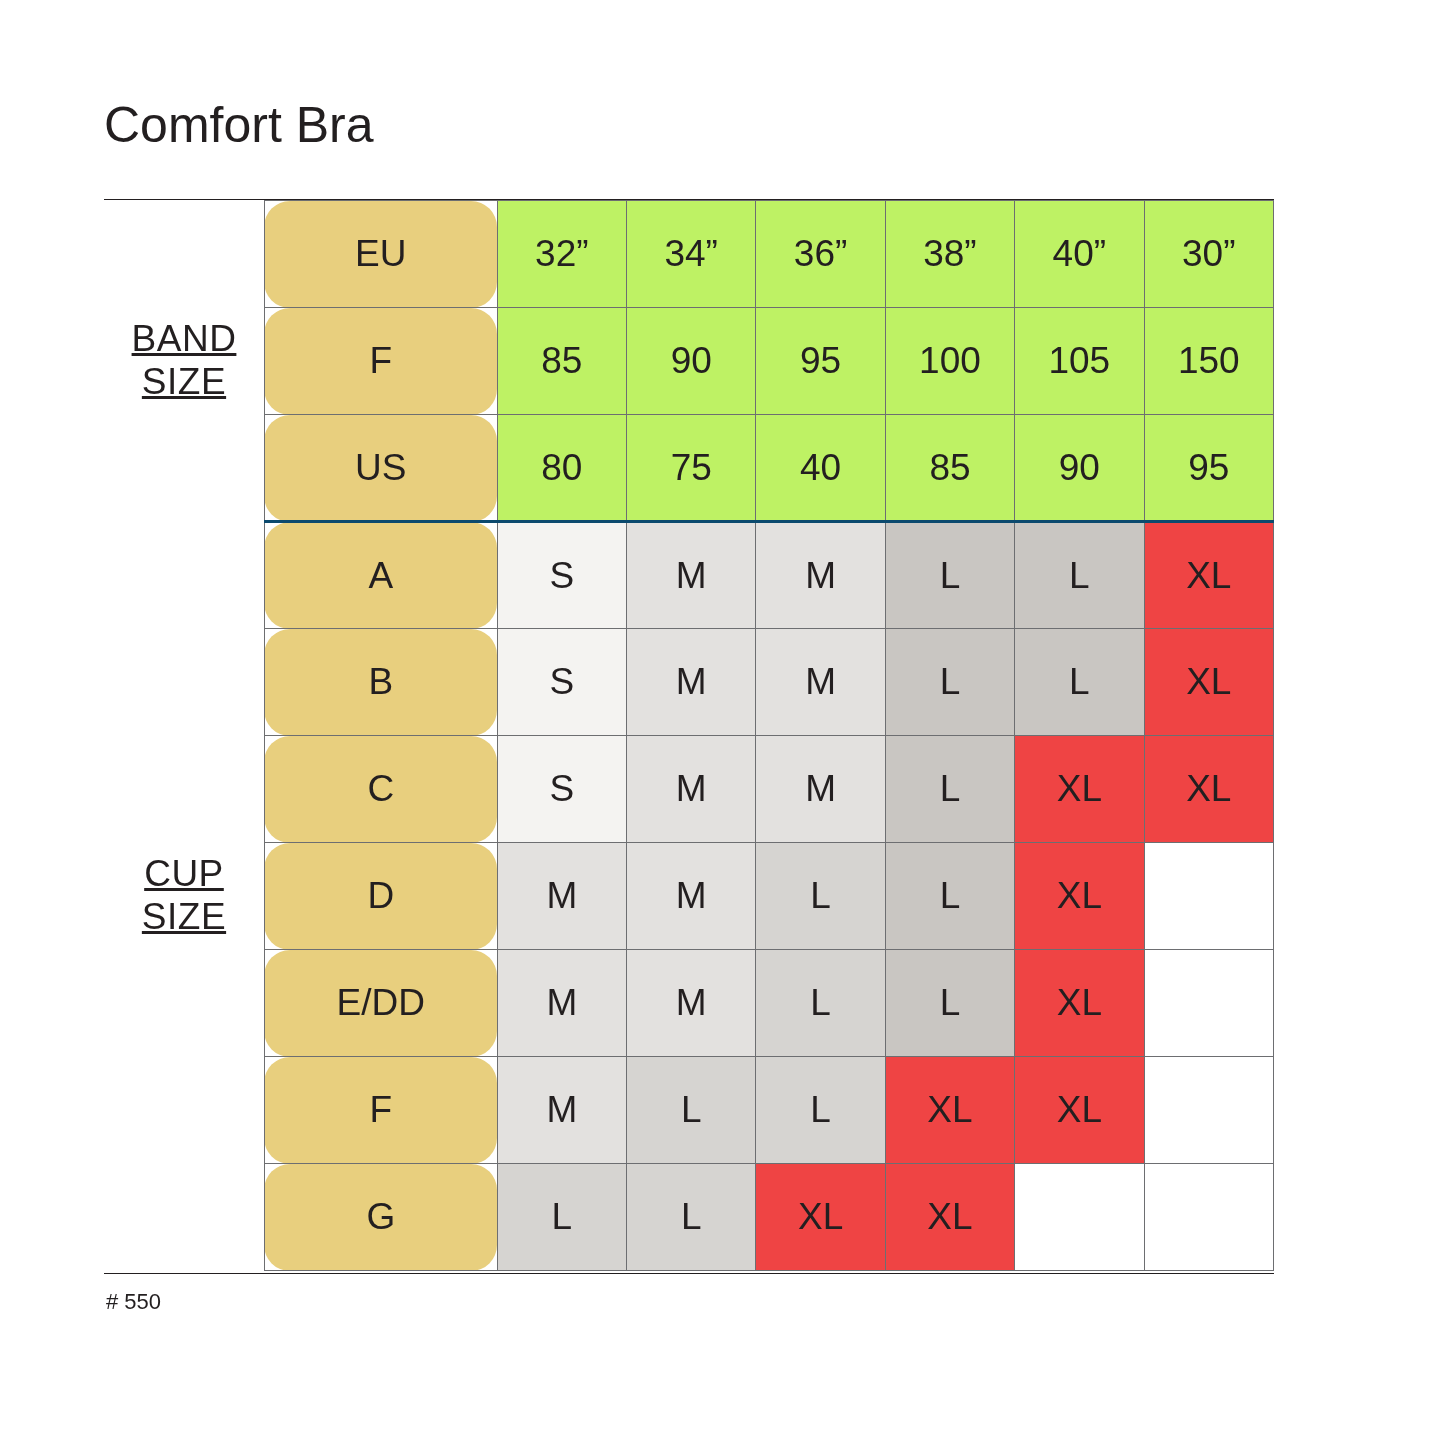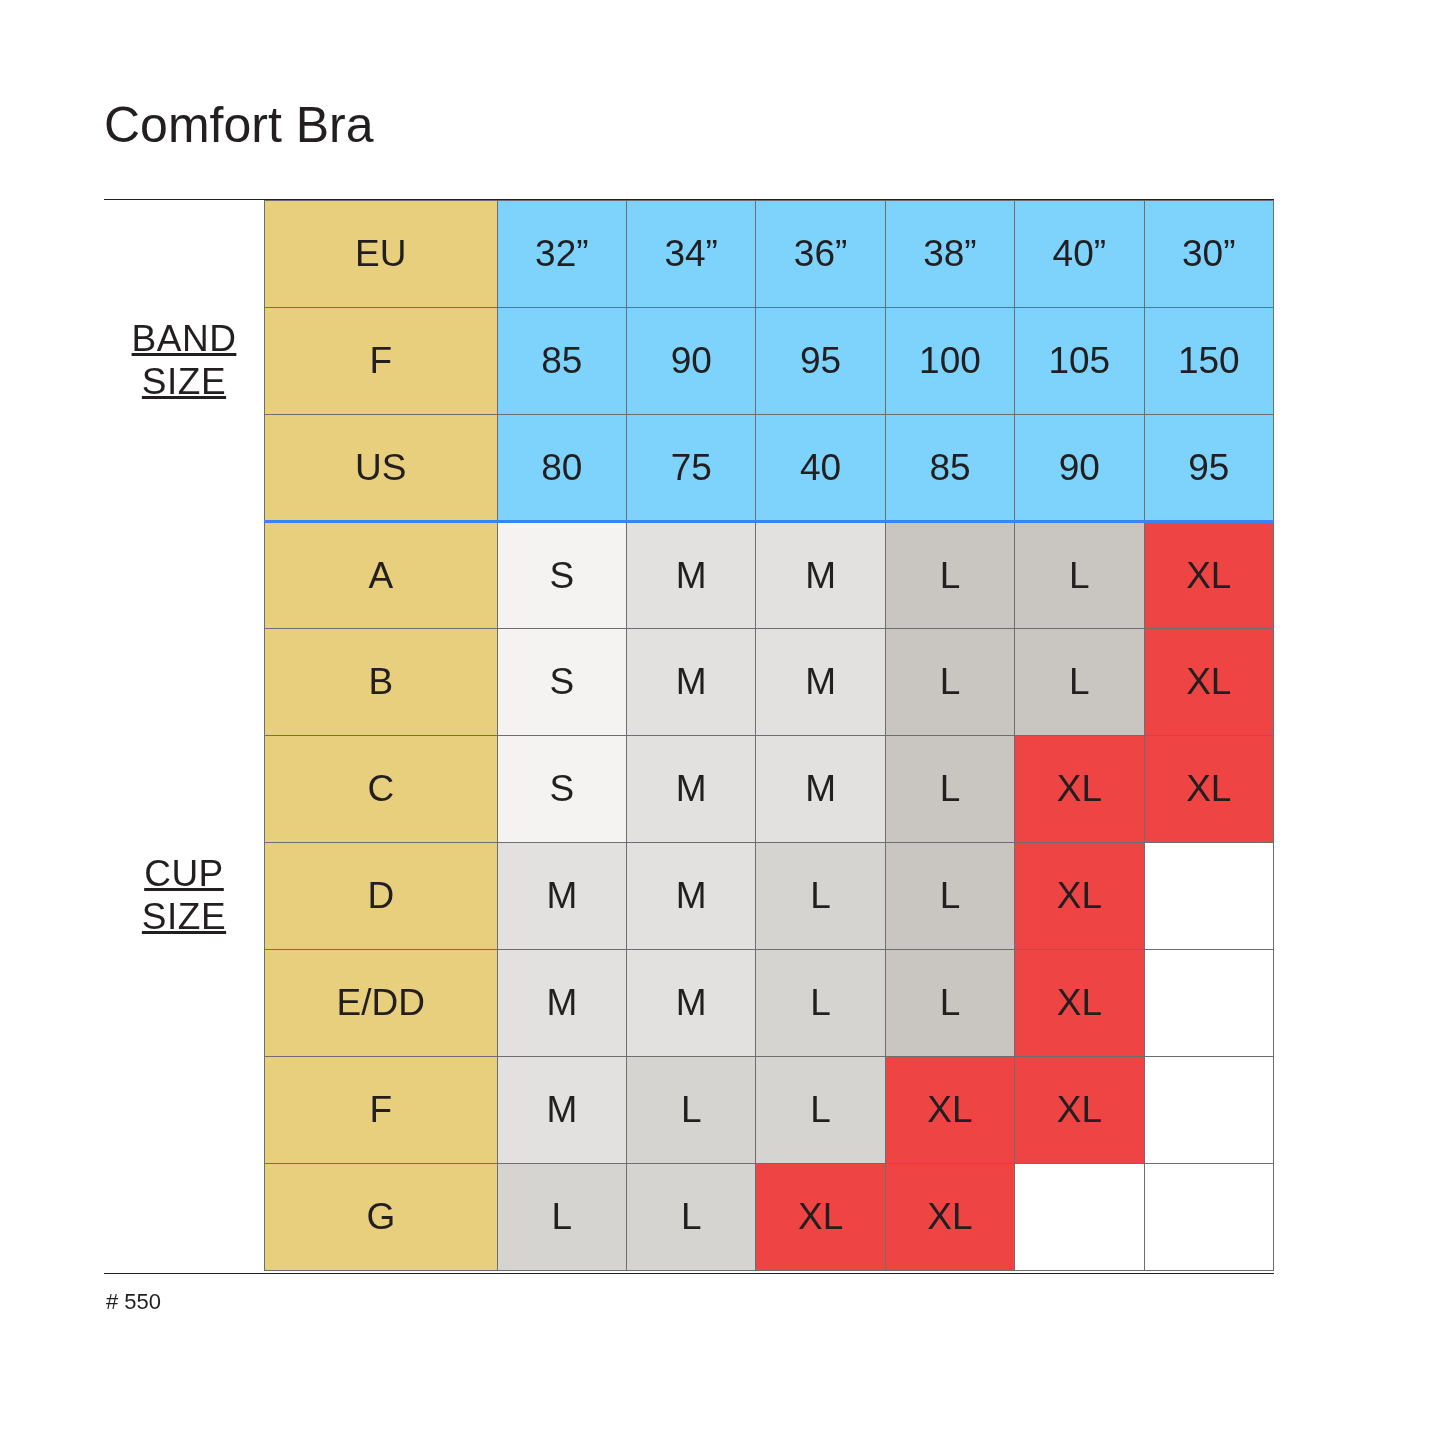--- a/index.html
+++ b/index.html
@@ -76,50 +76,50 @@
     line-height: 1.15;
     color: #231f20;
     background: #ffffff;
     text-decoration: underline;
   }
   
   td.sub {
     background: #e8cf7e;
     font-size: 37px;
   }
-  td.white { background: #7dd3fc; }
+  td.white { background: #bef264; }
   td.g1 { background: #f4f3f1; }
   td.g2 { background: #e3e1df; }
   td.g3 { background: #d6d4d1; }
   td.g4 { background: #c9c6c2; }
   td.g5 { background: #ef4444; }
   td.blank { background: #ffffff; }
 
   
-  tr.band-last td { border-bottom: 3px solid #3b82f6; }
+  tr.band-last td { border-bottom: 3px solid #0c4a6e; }
 
   
   .top-rule {
     position: absolute;
     left: 104px;
     top: 199px;
     width: 1170px;
     height: 1px;
     background: #231f20;
   }
   .bottom-rule {
     position: absolute;
     left: 104px;
     top: 1273px;
     width: 1170px;
     height: 1px;
     background: #231f20;
   }
   
-  td.sub { border-left: 1px solid #6d6e71; }
+  td.sub { border-left: 1px solid #6d6e71; border-radius: 26px; }
   td.group-label { position: relative; }
 </style>
 </head>
 <body>
 
 <div class="page">
 
   <div class="title">Comfort Bra</div>
 
   <div class="top-rule"></div>

